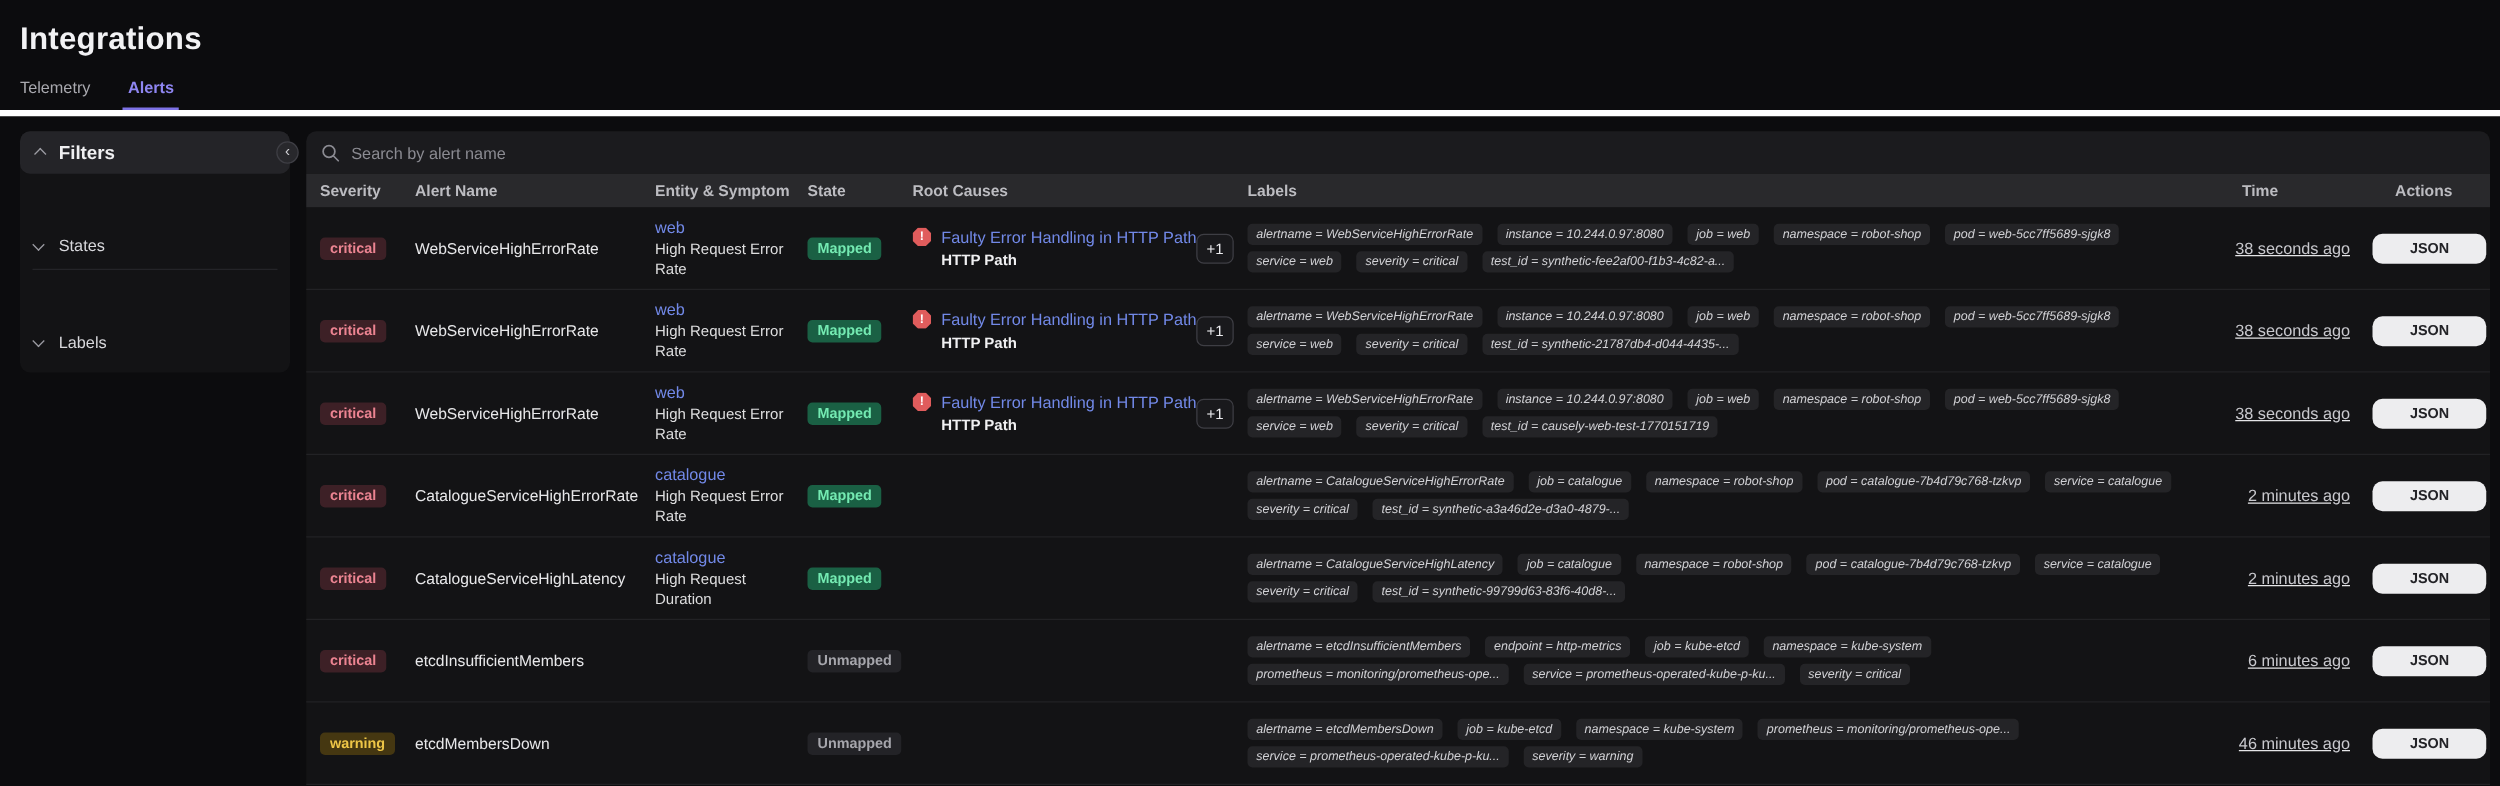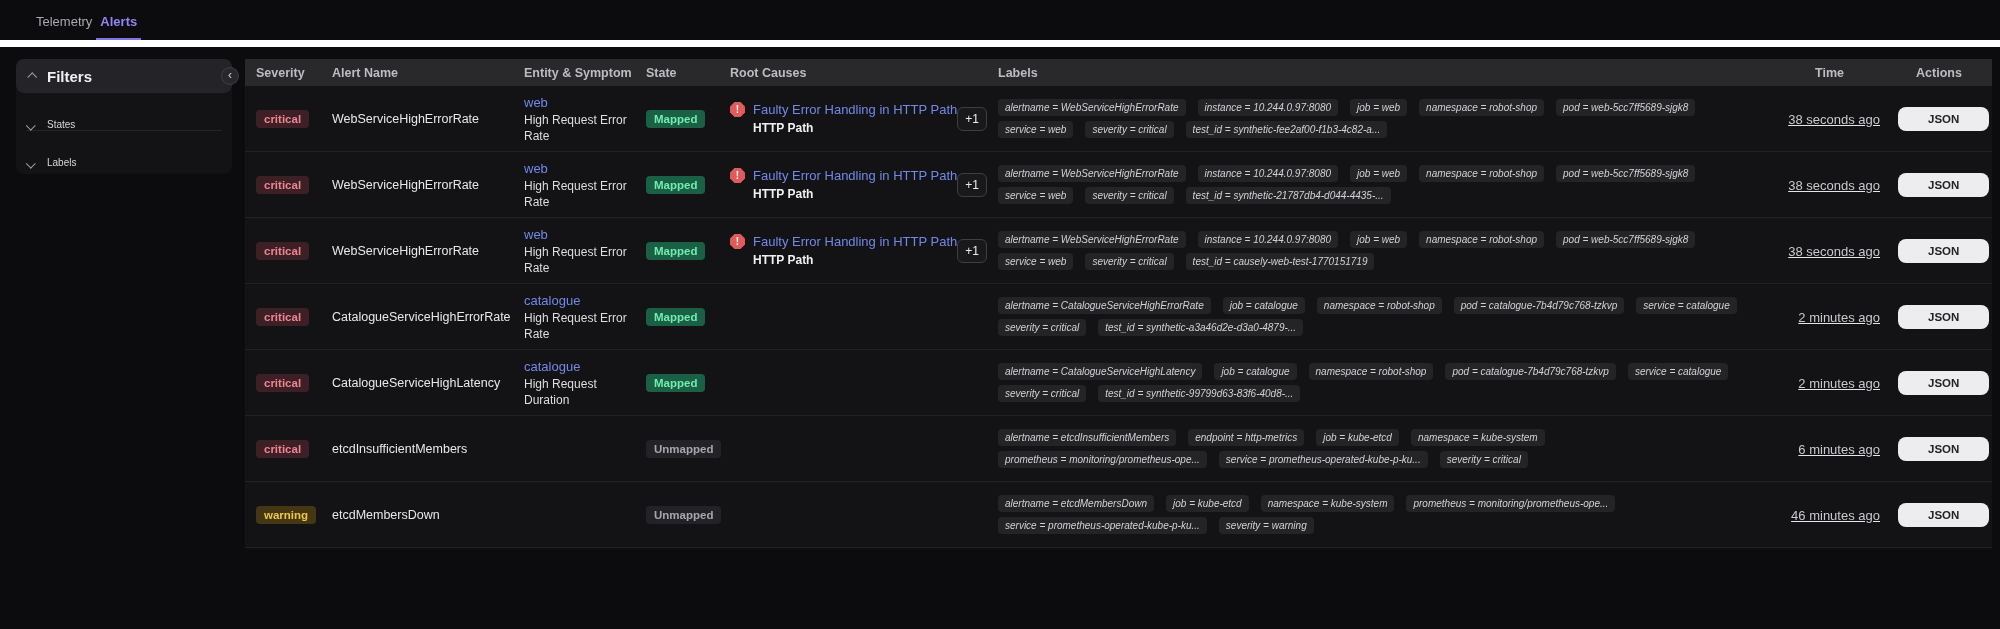--- a/index.html
+++ b/index.html
@@ -6,45 +6,45 @@
   html,body { width:2000px; height:629px; overflow:hidden; }
   body {
     background:#0c0c0e;
     font-family:"Liberation Sans", sans-serif;
     color:#e6e6e8;
   }
   
   .page-head { padding:10px 16px 0 16px; }
   .breadcrumb { font-size:12px; color:#7b86e8; cursor:pointer; }
   .page-title { font-size:25px; font-weight:700; color:#f2f2f4; margin:7px 0 12px 0; letter-spacing:.2px; }
-  .tabs { display:flex; border-bottom:7px solid #ffffff; margin:0 -16px; padding:0 32px; }
+  .tabs { display:flex; gap:22px; border-bottom:5px solid #ffffff; margin:0 -16px; padding:0 12px; }
   .tab { font-size:13px; padding:4px 4px 9px 4px; color:#a9a9af; cursor:pointer; border-bottom:2px solid transparent; }
   .tab.active { color:#8f86f2; border-bottom-color:#7e72e6; font-weight:600; }
   
   .content { display:flex; gap:13px; padding:12px 8px 0 16px; align-items:flex-start; }
   
   .sidebar { width:216px; flex:0 0 216px; background:#131315; border-radius:8px; padding-bottom:6px; position:relative; }
   .filters-head { background:#242428; border-radius:8px; height:34px; display:flex; align-items:center; gap:12px; padding:0 12px; cursor:pointer; position:relative; }
   .filters-title { font-size:15px; font-weight:700; color:#f0f0f2; }
   .collapse-btn { position:absolute; right:-7px; top:8px; width:18px; height:18px; border-radius:50%; background:#28282c; border:1px solid #3e3e44; color:#cfcfd4; font-size:12px; line-height:15px; text-align:center; cursor:pointer; }
-  .filter-row { height:37px; display:flex; align-items:flex-end; gap:12px; padding:0 12px; font-size:10px; color:#d8d8dc; cursor:pointer; }
+  .filter-row { height:37px; display:flex; align-items:center; gap:12px; padding:0 12px; font-size:13px; color:#d8d8dc; cursor:pointer;margin-top:39px; }
   .filter-sep { height:1px; background:#242428; margin:0 10px; }
   .chev { width:7px; height:7px; border-left:1.5px solid #9d9da4; border-bottom:1.5px solid #9d9da4; display:inline-block; flex:0 0 auto; }
   .chev.down { transform:rotate(-45deg) translateY(-1px); }
   .chev.up { transform:rotate(135deg) translateY(-1px); }
   
   .main { flex:1 1 auto; min-width:0; }
   .search-bar { background:#1b1b1e; border-radius:8px 8px 0 0; height:34px; display:flex; align-items:center; gap:9px; padding:0 12px; }
   .search-bar svg { flex:0 0 auto; }
   .search-input { background:transparent; border:none; outline:none; color:#d8d8dc; font-size:13px; width:600px; font-family:"Liberation Sans", sans-serif; }
   .search-input::placeholder { color:#8b8b92; }
   .grid { display:grid; grid-template-columns:76px 192px 122px 84px 268px 1fr 126px 90px; align-items:center; }
   .thead { background:#29292c; min-height:27px; padding:0 8px 0 7px; }
   .th { font-size:12.5px; font-weight:700; color:#bcbcc1; padding:5px 4px; }
-  .th-time { text-align:right; padding-right:50px; }
+  .th-time { text-align:center; padding-right:50px; }
   .th-actions { text-align:center; }
   .rows { background:#131315; }
   .trow { padding:0 8px 0 7px; min-height:66px; border-bottom:1px solid #222225; }
   .cell { padding:4px; min-width:0; }
   .badge { display:inline-block; font-size:11.5px; font-weight:600; padding:3px 8px; border-radius:4px; white-space:nowrap; }
   .sev-critical { background:var(--critical-bg,#3d2026); color:var(--critical-text,#ec8492); }
   .sev-warning  { background:var(--warning-bg,#453711);  color:var(--warning-text,#eec647); }
   .state-mapped   { background:var(--mapped-bg,#1a6044);   color:var(--mapped-text,#74eab2); }
   .state-unmapped { background:var(--unmapped-bg,#232327); color:var(--unmapped-text,#a6a6ac); }
   .alert-name { font-size:12.5px; color:#e8e8ea; white-space:nowrap; overflow:hidden; }
@@ -62,20 +62,21 @@
   .chip { background:#242427; border-radius:4px; padding:3px 7px; font-size:10px; color:#d2d2d6; white-space:nowrap; }
   .cell-time { text-align:right; padding-right:14px;text-decoration:underline; }
   .time-text { font-size:13px; color:#c9c9ce; white-space:nowrap; }
   .cell-actions { text-align:center; }
   .json-btn { background:var(--json-button-bg,#ededef); color:#232327; border:none; border-radius:8px; font-size:11.5px; font-weight:700; padding:6px 30px; cursor:pointer; font-family:"Liberation Sans", sans-serif; }
 </style>
 </head>
 <body>
 
 <div class="page-head">
+  <h1 class="page-title">Integrations</h1>
   <div class="tabs">
     <div class="tab">Telemetry</div>
     <div class="tab active">Alerts</div>
   </div>
 </div>
 
 <div class="content">
 
   <div class="sidebar">
     <div class="filters-head">
@@ -88,20 +89,27 @@
       <span>States</span>
     </div>
     <div class="filter-sep"></div>
     <div class="filter-row">
       <span class="chev down"></span>
       <span>Labels</span>
     </div>
   </div>
 
   <div class="main">
+    <div class="search-bar">
+      <svg width="15" height="15" viewBox="0 0 15 15">
+        <circle cx="6.2" cy="6.2" r="4.7" fill="none" stroke="#8b8b92" stroke-width="1.4"></circle>
+        <line x1="9.8" y1="9.8" x2="13.6" y2="13.6" stroke="#8b8b92" stroke-width="1.4" stroke-linecap="round"></line>
+      </svg>
+      <input class="search-input" type="text" placeholder="Search by alert name" style="">
+    </div>
 
     <div class="grid thead">
       <div class="th">Severity</div>
       <div class="th">Alert Name</div>
       <div class="th">Entity &amp; Symptom</div>
       <div class="th">State</div>
       <div class="th">Root Causes</div>
       <div class="th">Labels</div>
       <div class="th th-time">Time</div>
       <div class="th th-actions">Actions</div>

